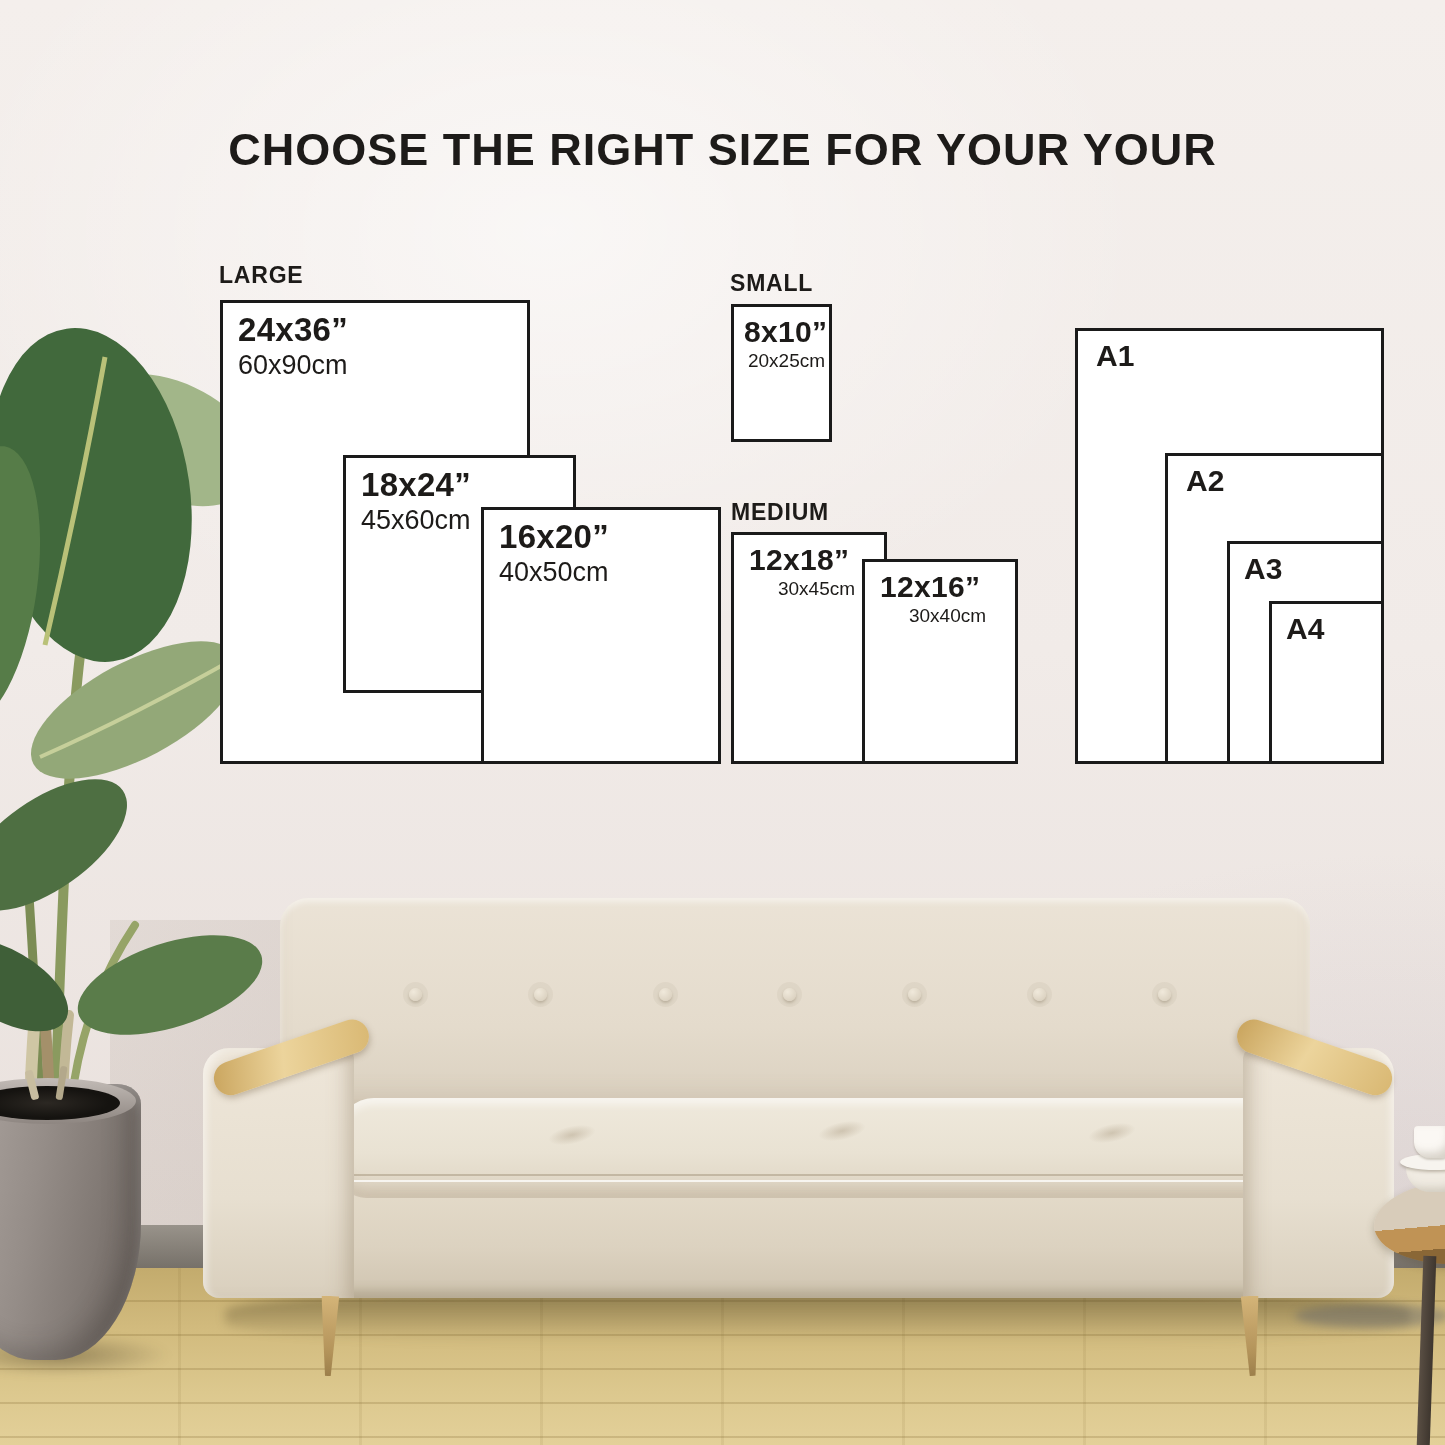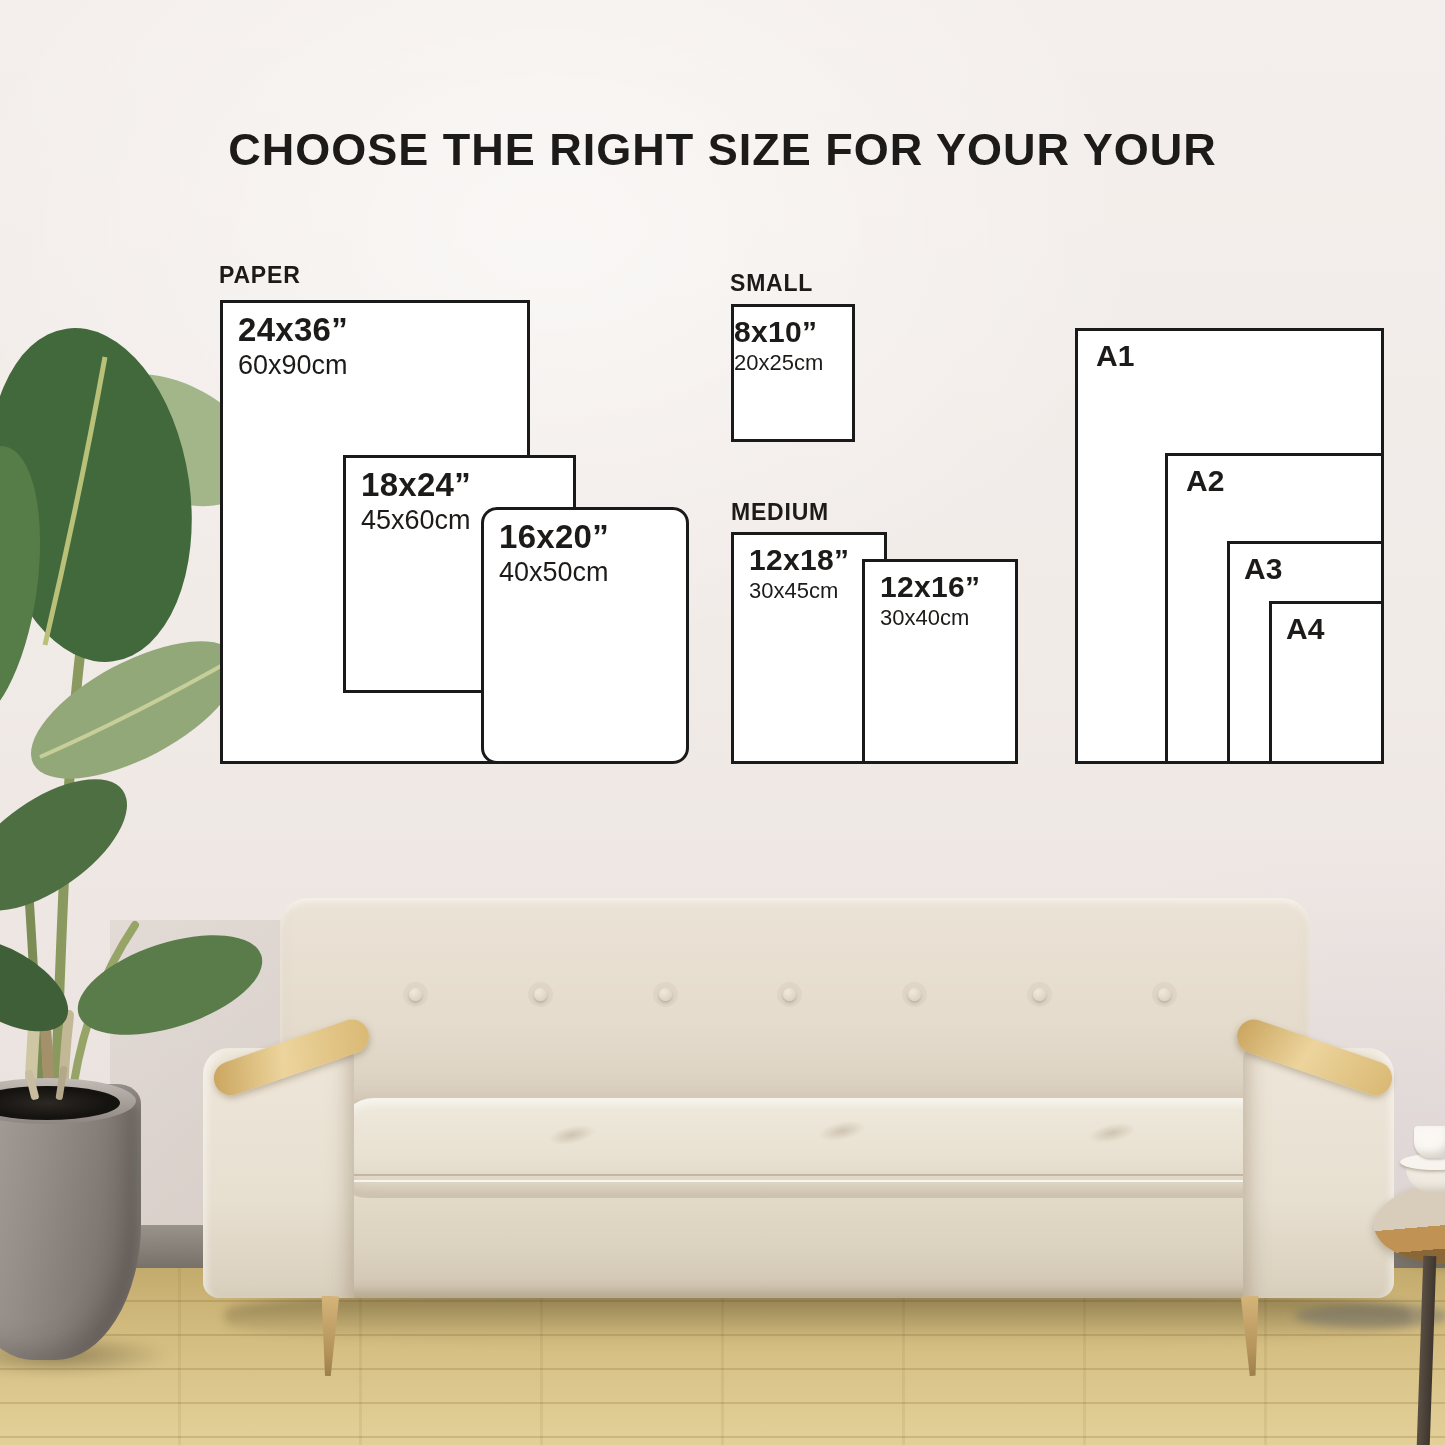--- a/index.html
+++ b/index.html
@@ -91,27 +91,27 @@
   
   .diagram{position:absolute;inset:0;z-index:10;color:var(--color-diagram-text,#1d1b19);}
   .guide-title{position:absolute;left:0;top:124px;width:100%;text-align:center;
     font-size:45px;font-weight:bold;letter-spacing:1px;}
   .sec-label{position:absolute;font-size:23px;font-weight:bold;letter-spacing:.8px;}
   .size-box{position:absolute;box-sizing:border-box;background:var(--color-box-fill,#fff);
     border:3px solid var(--color-box-border,#1a1a1a);padding:9px 0 0 15px;line-height:1.08;}
   .size-box .in{font-size:33px;font-weight:bold;letter-spacing:.3px;}
   .size-box .cm{font-size:27px;margin-top:3px;}
   .size-box.sm .in{font-size:30px;}
-  .size-box.sm .cm{font-size:22px;}
+  .size-box.sm .cm{font-size:19px;text-align:center;}
   .paper-name{font-size:30px;font-weight:bold;}
   
   #box-l1{left:220px;top:300px;width:310px;height:464px;}
   #box-l2{left:343px;top:455px;width:233px;height:238px;}
-  #box-l3{left:481px;top:507px;width:208px;height:257px;border-radius:16px;}
-  #box-s1{left:731px;top:304px;width:124px;height:138px;padding-left:0;}
+  #box-l3{left:481px;top:507px;width:240px;height:257px;}
+  #box-s1{left:731px;top:304px;width:101px;height:138px;padding-left:10px;}
   #box-m1{left:731px;top:532px;width:156px;height:232px;}
   #box-m2{left:862px;top:559px;width:156px;height:205px;}
   #box-a1{left:1075px;top:328px;width:309px;height:436px;padding-left:18px;}
   #box-a2{left:1165px;top:453px;width:219px;height:311px;padding-left:18px;}
   #box-a3{left:1227px;top:541px;width:157px;height:223px;padding-left:14px;}
   #box-a4{left:1269px;top:601px;width:115px;height:163px;padding-left:14px;}
   #lbl-large{left:219px;top:262px;}
   #lbl-small{left:730px;top:270px;}
   #lbl-medium{left:731px;top:499px;}
   #lbl-intl{left:1075px;top:286px;font-size:22px;}
@@ -185,21 +185,21 @@
     <div class="table-top"></div>
     <div class="table-leg"></div>
     <div class="bowl"></div>
     <div class="saucer"></div>
     <div class="cup"></div>
   </div>
 
   <div class="diagram">
     <div class="guide-title">CHOOSE THE RIGHT SIZE FOR YOUR YOUR</div>
 
-    <div class="sec-label" id="lbl-large">PAPER</div>
+    <div class="sec-label" id="lbl-large">LARGE</div>
     <div class="size-box" id="box-l1">
       <div class="in">24x36”</div>
       <div class="cm">60x90cm</div>
     </div>
     <div class="size-box" id="box-l2">
       <div class="in">18x24”</div>
       <div class="cm">45x60cm</div>
     </div>
     <div class="size-box" id="box-l3">
       <div class="in">16x20”</div>

